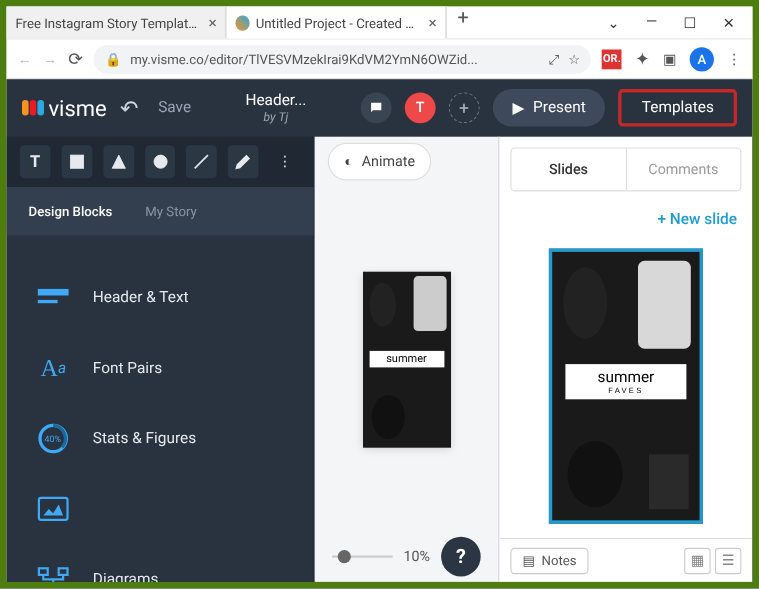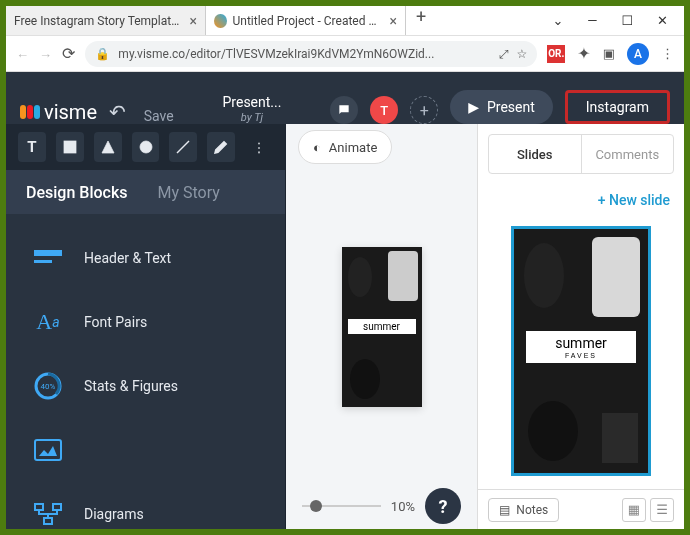--- a/index.html
+++ b/index.html
@@ -14,58 +14,58 @@
 .tab-add{padding:0 10px;color:#555;font-size:18px;cursor:pointer}
 .win-controls{display:flex;margin-left:auto;gap:24px;padding:0 16px;color:#333}
 .addr-bar{height:36px;display:flex;align-items:center;padding:0 10px;gap:10px;background:#fff;border-bottom:1px solid #ddd}
 .reload{font-size:16px;color:#555;cursor:pointer}
 .url-box{flex:1;display:flex;align-items:center;background:#f1f3f4;border-radius:14px;height:26px;padding:0 10px;gap:8px;color:#555;font-size:12px}
 .url-text{flex:1;white-space:nowrap;overflow:hidden;text-overflow:ellipsis}
 .addr-icons{display:flex;gap:12px;align-items:center;color:#555}
 .ext-icon{width:18px;height:18px;display:flex;align-items:center;justify-content:center;font-size:10px;background:#d33;color:#fff;font-weight:bold}
 .avatar{width:22px;height:22px;border-radius:50%;background:#1a73e8;color:#fff;display:flex;align-items:center;justify-content:center;font-size:12px;font-weight:500}
 .app{flex:1;display:flex;flex-direction:column;background:#293340;overflow:hidden}
-.app-header{height:52px;display:flex;align-items:flex-end;padding:0 14px;gap:12px}
+.app-header{height:52px;display:flex;align-items:center;padding:0 14px;gap:12px}
 .logo{display:flex;align-items:center;gap:4px;color:#fff;font-size:20px;font-weight:400}
 .logo-mark{display:flex;gap:1px}
 .logo-mark span{width:6px;height:14px;border-radius:3px}
 .save-link{color:#9ba5b3;font-size:14px;margin-left:6px;cursor:pointer}
 .proj-title{color:#fff;margin-left:auto;margin-right:auto;text-align:center;line-height:1.2}
 .proj-title .t{font-size:14px}
 .proj-title .by{font-size:11px;color:#9ba5b3;font-style:italic}
 .hdr-icon{width:28px;height:28px;border-radius:50%;display:flex;align-items:center;justify-content:center;color:#fff;cursor:pointer}
 .hdr-icon.comment{background:#3a4553}
 .hdr-icon.user{background:#ef4848;font-weight:500}
 .hdr-icon.add{border:1.5px dashed #6b7684;color:#aeb7c3;font-size:16px}
 .btn{height:34px;border-radius:17px;display:flex;align-items:center;padding:0 18px;gap:8px;color:#fff;font-size:14px;cursor:pointer;background:#3e4a5b}
 .btn.download{border:3px solid #c62828;border-radius:4px;background:transparent}
 .app-body{flex:1;display:flex;overflow:hidden}
 .sidebar{width:280px;background:#293340;display:flex;flex-direction:column;border-right:1px solid #1c2430}
 .tool-row{height:46px;display:flex;align-items:center;padding:0 12px;gap:10px;background:#1f2833}
 .tool{width:30px;height:30px;display:flex;align-items:center;justify-content:center;background:#2c3744;border-radius:4px;color:#e6eaef;cursor:pointer}
 .tool svg{width:18px;height:18px;fill:#e6eaef;stroke:#e6eaef}
 .block-tabs{height:44px;display:flex;align-items:center;padding:0 20px;gap:30px;background:#333e4f}
-.block-tab{color:#8b96a5;font-size:16px;cursor:pointer}
+.block-tab{color:#8b96a5;font-size:12px;cursor:pointer}
 .block-tab.active{color:#fff;font-weight:500}
-.blocks{flex:1;overflow:auto;padding:12px 0}
+.blocks{flex:1;overflow:auto;padding:25px 0}
 .block-item{display:flex;align-items:center;gap:18px;padding:14px 24px;color:#e6eaef;cursor:pointer;font-size:14px}
 .block-icon{width:36px;height:36px;display:flex;align-items:center;justify-content:center;color:#3fa9f5}
 .canvas-area{flex:1;background:#f3f5f7;display:flex;flex-direction:column;position:relative;overflow:hidden}
 .canvas-top{height:46px;display:flex;align-items:center;padding:0 12px}
 .pill{background:#fff;border:1px solid #ddd;border-radius:20px;height:34px;display:flex;align-items:center;overflow:hidden}
 .pill-seg{padding:0 14px;height:100%;display:flex;align-items:center;gap:8px;font-size:13px;color:#444;cursor:pointer}
 .pill-seg+.pill-seg{border-left:1px solid #ddd}
 .canvas-main{flex:1;display:flex;align-items:center;justify-content:center;position:relative}
 .slide-thumb{width:80px;height:160px;background:#1a1a1a;position:relative;box-shadow:0 2px 8px rgba(0,0,0,.15)}
 .thumb-label{position:absolute;left:6px;right:6px;top:45%;background:#fff;padding:2px 4px;text-align:center;font-family:cursive;font-size:10px}
 .canvas-bottom{height:46px;display:flex;align-items:center;padding:0 16px;gap:10px}
 .zoom-track{flex:1;height:2px;background:#ccc;position:relative;max-width:80px}
 .zoom-knob{position:absolute;left:10%;top:-5px;width:12px;height:12px;border-radius:50%;background:#666}
 .help-fab{width:36px;height:36px;border-radius:50%;background:#2b3544;color:#fff;display:flex;align-items:center;justify-content:center;font-size:18px;font-weight:bold;margin-left:auto;cursor:pointer}
-.right-panel{width:207px;background:#fff;border-left:1px solid #ddd;display:flex;flex-direction:column}
+.right-panel{width:231px;background:#fff;border-left:1px solid #ddd;display:flex;flex-direction:column}
 .rp-tabs{height:40px;display:flex;border:1px solid #ddd;margin:10px;border-radius:4px;overflow:hidden}
 .rp-tab{flex:1;display:flex;align-items:center;justify-content:center;font-size:13px;cursor:pointer;color:#999}
 .rp-tab.active{color:#333;font-weight:500}
 .rp-tab+.rp-tab{border-left:1px solid #ddd}
 .new-slide{color:#1f9bd1;font-size:14px;font-weight:500;padding:8px 14px;text-align:right;cursor:pointer}
 .rp-slides{flex:1;padding:10px 14px;overflow:auto}
 .rp-slide{width:140px;height:250px;border:3px solid #1f9bd1;background:#1a1a1a;margin:0 auto;position:relative}
 .rp-slide .lbl{position:absolute;left:12px;right:12px;top:42%;background:#fff;padding:4px;text-align:center;font-family:cursive;font-size:14px}
 .rp-slide .lbl small{display:block;font-size:7px;letter-spacing:2px;font-family:sans-serif}
 .rp-bottom{height:40px;border-top:1px solid #ddd;display:flex;align-items:center;padding:0 10px;gap:8px}
@@ -124,36 +124,36 @@
         <span class="logo-mark">
             <span style="background:#f7931e"></span>
             <span style="background:#ed1c24"></span>
             <span style="background:#29abe2"></span>
           </span>
         <span>visme</span>
       </div>
       <span style="color:#cfd6df;font-size:20px">↶</span>
       <span class="save-link">Save</span>
       <div class="proj-title">
-        <div class="t">Present...</div>
+        <div class="t">Header...</div>
         <div class="by">by Tj</div>
       </div>
       <div class="hdr-icon comment">
           <svg width="14" height="14" viewBox="0 0 24 24" fill="#fff">
             <path d="M4 4h16v12H7l-3 3z"></path>
           </svg>
         </div>
       <div class="hdr-icon user">T</div>
       <div class="hdr-icon add">+</div>
       <div class="btn">
         <span>▶</span>
         <span>Present</span>
       </div>
       <div class="btn download">
-        <span>Instagram</span>
+        <span>Templates</span>
       </div>
     </div>
 
     <div class="app-body">
       <div class="sidebar">
         <div class="tool-row">
           <div class="tool">
               <span style="font-weight:bold;font-size:15px">T</span>
             </div>
           <div class="tool">

